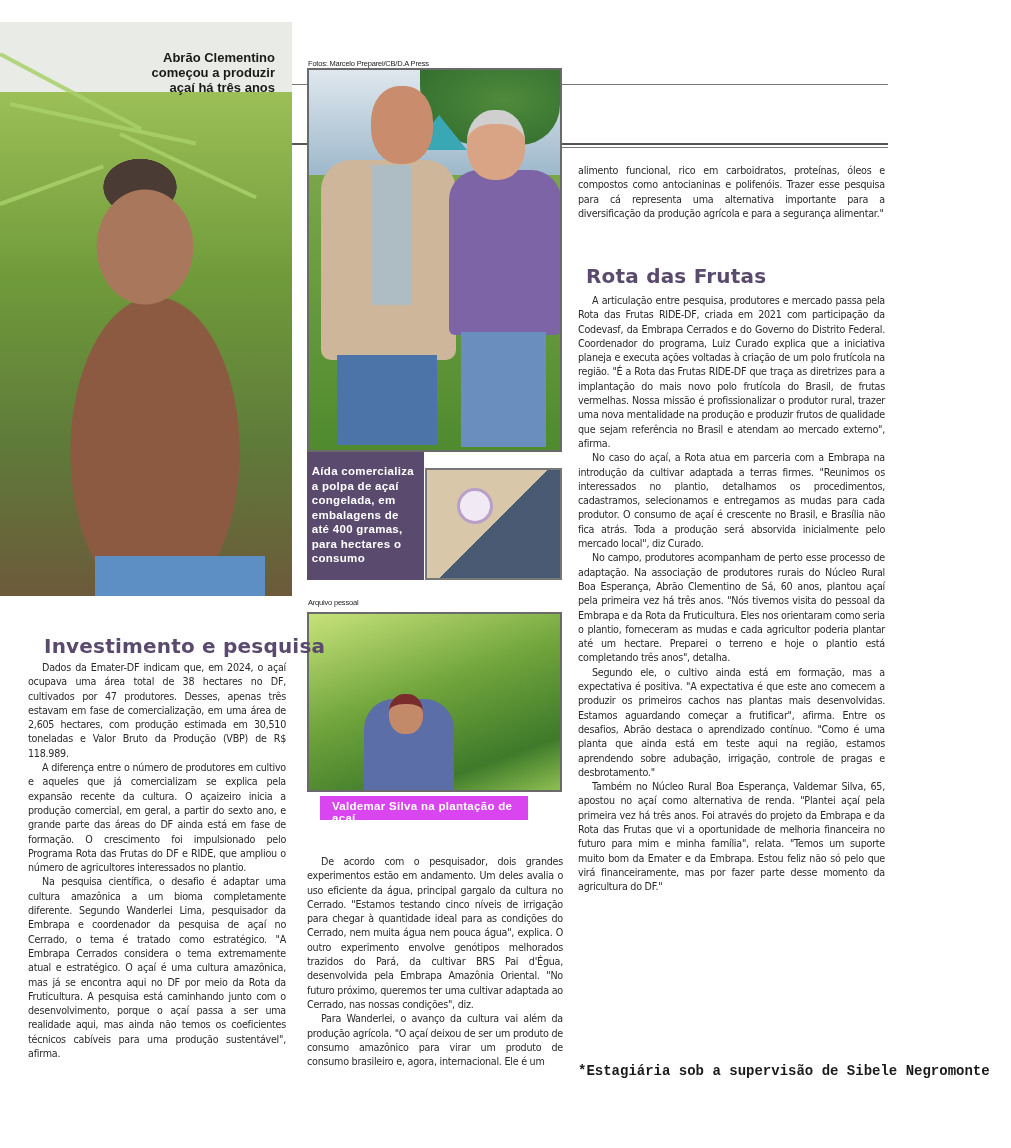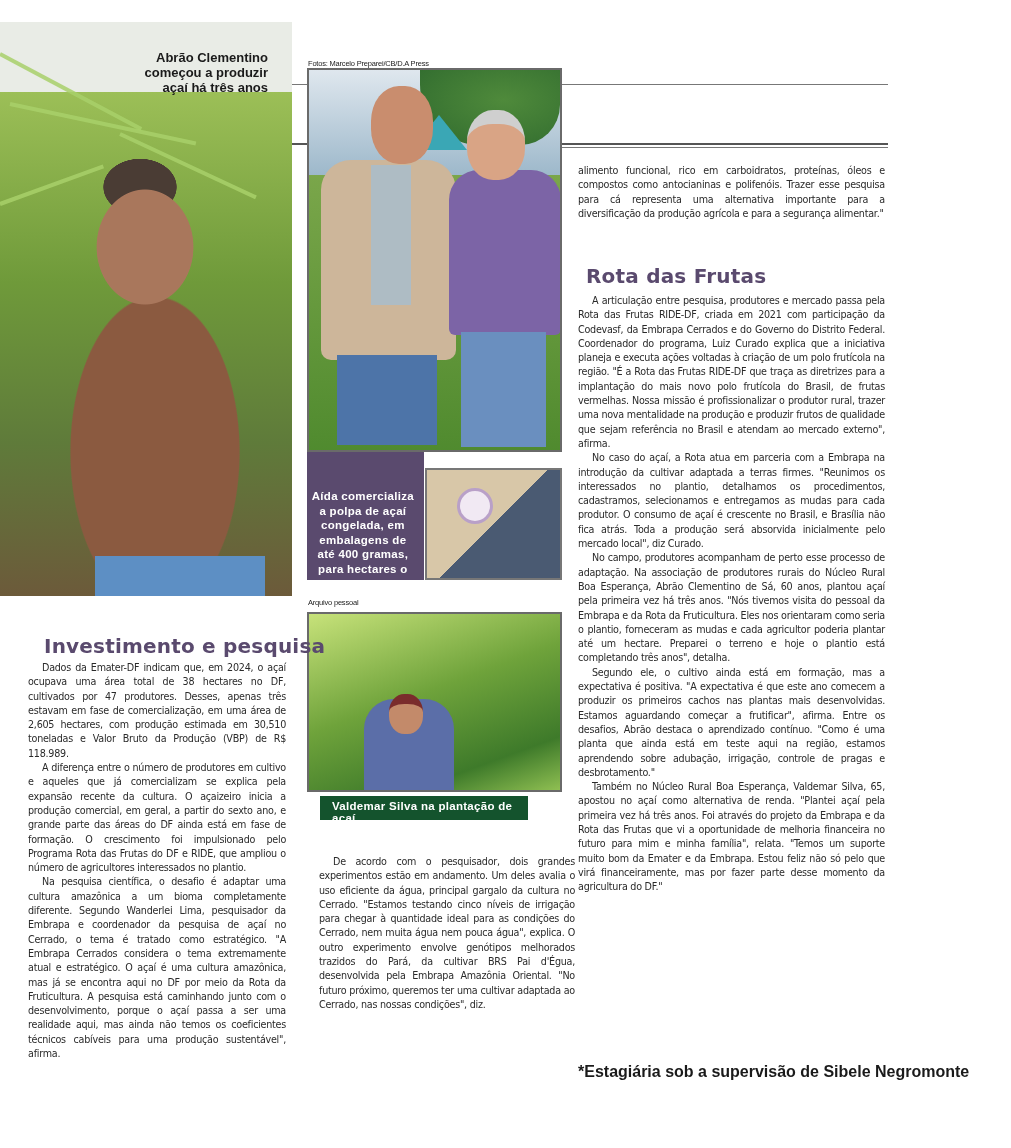--- a/index.html
+++ b/index.html
@@ -35,44 +35,44 @@
   #photo-curado .woman-top { position:absolute; left:140px; top:100px; width:112px; height:165px; background:#7c64a6; border-radius:30px 30px 6px 6px; }
   #photo-curado .woman-jeans { position:absolute; left:152px; top:262px; width:85px; height:115px; background:#6a8fbf; }
   #photo-curado .woman-head { position:absolute; left:158px; top:40px; width:58px; height:70px; background:#d9a485; border-radius:45%; border-top:14px solid #cfcfcf; box-sizing:border-box; }
   #caption-box-polpa { left:307px; top:452px; width:117px; height:128px; background:#5a4a6e; }
   #photo-polpa { left:425px; top:468px; width:137px; height:112px; border:2px solid #777; box-sizing:border-box; background:linear-gradient(135deg,#d8c7a8 0 50%, #4a5a72 50%); }
   #photo-polpa .logo { position:absolute; left:30px; top:18px; width:30px; height:30px; border-radius:50%; background:#f1e9f3; border:3px solid #b9a0c8; }
   #photo-valdemar { left:307px; top:612px; width:255px; height:180px; border:2px solid #6a6a6a; box-sizing:border-box;
     background: linear-gradient(160deg,#c7e27a,#6fa33b 45%,#3e7a2a 80%,#8fbf52); }
   #photo-valdemar .person { position:absolute; left:55px; top:85px; width:90px; height:95px; background:#5b6ea8; border-radius:30px 30px 0 0; }
   #photo-valdemar .head { position:absolute; left:80px; top:80px; width:34px; height:40px; background:#c38a6a; border-radius:45%; border-top:10px solid #7a2c2c; box-sizing:border-box; }
-  #caption-valdemar { left:320px; top:796px; width:208px; height:24px; background:#14532d; }
+  #caption-valdemar { left:320px; top:796px; width:208px; height:24px; background:#d946ef; }
 
   .credit { font-family:"Liberation Sans", sans-serif; font-size:7.5px; color:#222; letter-spacing:-0.2px; }
   .caption-text { font-family:"Liberation Sans", sans-serif; font-weight:bold; color:#fff; }
   .photo-caption { font-family:"Liberation Sans", sans-serif; font-weight:bold; font-size:13px; line-height:15px; color:#1a1a1a; text-align:right; }
 
   .rule { position:absolute; background:#777; }
   h2.section { position:absolute; margin:8px; font-family:"DejaVu Sans", sans-serif; font-weight:900; font-size:20px; color:#5a4a6e; letter-spacing:0.2px; }
   .col { position:absolute; font-family:"DejaVu Sans", sans-serif; font-size:9.6px; line-height:14.3px; color:#2a2a2a; text-align:justify; letter-spacing:-0.25px; }
   .col p { margin:0; text-indent:14px; }
   .col p.noindent { text-indent:0; }
-  .footnote { position:absolute; font-family:Liberation Sans, sans-serif; font-weight:bold; font-size:16px; color:#1a1a1a; }
+  .footnote { position:absolute; font-family:Liberation Mono, monospace; font-weight:bold; font-size:14px; color:#1a1a1a; }
 </style>
 </head>
 <body>
 
 <div class="photo" id="photo-abrao">
   <div class="frond" style="left:0;top:30px;width:160px;transform:rotate(28deg);"></div>
   <div class="frond" style="left:10px;top:80px;width:190px;transform:rotate(12deg);"></div>
   <div class="frond" style="left:120px;top:110px;width:150px;transform:rotate(25deg);"></div>
   <div class="frond" style="left:0;top:180px;width:110px;transform:rotate(-20deg);"></div>
   <div class="jeans"></div>
 </div>
-<div class="abs photo-caption" style="left:123px;top:50px;width:145px;">
+<div class="abs photo-caption" style="left:130px;top:50px;width:145px;">
   <div>Abrão Clementino</div>
   <div>começou a produzir</div>
   <div>açaí há três anos</div>
 </div>
 
 <div class="rule" style="left:292px;top:84px;width:15px;height:1px;"></div>
 <div class="rule" style="left:562px;top:84px;width:326px;height:1px;"></div>
 <div class="rule" style="left:292px;top:143px;width:15px;height:2px;background:#555;"></div>
 <div class="rule" style="left:562px;top:143px;width:326px;height:2px;background:#555;"></div>
 <div class="rule" style="left:562px;top:147px;width:326px;height:1px;"></div>
@@ -87,21 +87,21 @@
   <div class="man-jacket"></div>
   <div class="man-shirt"></div>
   <div class="man-jeans"></div>
   <div class="man-head"></div>
   <div class="woman-top"></div>
   <div class="woman-jeans"></div>
   <div class="woman-head"></div>
 </div>
 
 <div class="abs" id="caption-box-polpa">
-  <div class="caption-text" style="position:absolute;right:10px;top:12px;text-align:center;font-size:11.5px;line-height:14.5px;letter-spacing:0.3px;margin-top:25px;">
+  <div class="caption-text" style="position:absolute;right:10px;top:12px;text-align:left;font-size:11.5px;line-height:14.5px;letter-spacing:0.3px;">
     <div>Aída comercializa</div>
     <div>a polpa de açaí</div>
     <div>congelada, em</div>
     <div>embalagens de</div>
     <div>até 400 gramas,</div>
     <div>para hectares o</div>
     <div>consumo</div>
   </div>
 </div>
 <div class="photo" id="photo-polpa">
@@ -117,22 +117,23 @@
   <div class="caption-text" style="position:absolute;left:12px;top:4px;font-size:11.5px;letter-spacing:0.3px;">Valdemar Silva na plantação de açaí</div>
 </div>
 
 <h2 class="section" style="left:36px;top:626px;">Investimento e pesquisa</h2>
 <div class="col" style="left:28px;top:661px;width:258px;">
   <p>Dados da Emater-DF indicam que, em 2024, o açaí ocupava uma área total de 38 hectares no DF, cultivados por 47 produtores. Desses, apenas três estavam em fase de comercialização, em uma área de 2,605 hectares, com produção estimada em 30,510 toneladas e Valor Bruto da Produção (VBP) de R$ 118.989.</p>
   <p>A diferença entre o número de produtores em cultivo e aqueles que já comercializam se explica pela expansão recente da cultura. O açaizeiro inicia a produção comercial, em geral, a partir do sexto ano, e grande parte das áreas do DF ainda está em fase de formação. O crescimento foi impulsionado pelo Programa Rota das Frutas do DF e RIDE, que ampliou o número de agricultores interessados no plantio.</p>
   <p>Na pesquisa científica, o desafio é adaptar uma cultura amazônica a um bioma completamente diferente. Segundo Wanderlei Lima, pesquisador da Embrapa e coordenador da pesquisa de açaí no Cerrado, o tema é tratado como estratégico. "A Embrapa Cerrados considera o tema extremamente atual e estratégico. O açaí é uma cultura amazônica, mas já se encontra aqui no DF por meio da Rota da Fruticultura. A pesquisa está caminhando junto com o desenvolvimento, porque o açaí passa a ser uma realidade aqui, mas ainda não temos os coeficientes técnicos cabíveis para uma produção sustentável", afirma.</p>
 </div>
 
-<div class="col" style="left:307px;top:855px;width:256px;margin-left:12px;">
+<div class="col" style="left:307px;top:855px;width:256px;">
   <p>De acordo com o pesquisador, dois grandes experimentos estão em andamento. Um deles avalia o uso eficiente da água, principal gargalo da cultura no Cerrado. "Estamos testando cinco níveis de irrigação para chegar à quantidade ideal para as condições do Cerrado, nem muita água nem pouca água", explica. O outro experimento envolve genótipos melhorados trazidos do Pará, da cultivar BRS Pai d'Égua, desenvolvida pela Embrapa Amazônia Oriental. "No futuro próximo, queremos ter uma cultivar adaptada ao Cerrado, nas nossas condições", diz.</p>
+  <p>Para Wanderlei, o avanço da cultura vai além da produção agrícola. "O açaí deixou de ser um produto de consumo amazônico para virar um produto de consumo brasileiro e, agora, internacional. Ele é um</p>
 </div>
 
 <div class="col" style="left:578px;top:164px;width:307px;">
   <p class="noindent">alimento funcional, rico em carboidratos, proteínas, óleos e compostos como antocianinas e polifenóis. Trazer esse pesquisa para cá representa uma alternativa importante para a diversificação da produção agrícola e para a segurança alimentar."</p>
 </div>
 <h2 class="section" style="left:578px;top:256px;">Rota das Frutas</h2>
 <div class="col" style="left:578px;top:294px;width:307px;">
   <p>A articulação entre pesquisa, produtores e mercado passa pela Rota das Frutas RIDE-DF, criada em 2021 com participação da Codevasf, da Embrapa Cerrados e do Governo do Distrito Federal. Coordenador do programa, Luiz Curado explica que a iniciativa planeja e executa ações voltadas à criação de um polo frutícola na região. "É a Rota das Frutas RIDE-DF que traça as diretrizes para a implantação do mais novo polo frutícola do Brasil, de frutas vermelhas. Nossa missão é profissionalizar o produtor rural, trazer uma nova mentalidade na produção e produzir frutos de qualidade que sejam referência no Brasil e atendam ao mercado externo", afirma.</p>
   <p>No caso do açaí, a Rota atua em parceria com a Embrapa na introdução da cultivar adaptada a terras firmes. "Reunimos os interessados no plantio, detalhamos os procedimentos, cadastramos, selecionamos e entregamos as mudas para cada produtor. O consumo de açaí é crescente no Brasil, e Brasília não fica atrás. Toda a produção será absorvida inicialmente pelo mercado local", diz Curado.</p>
   <p>No campo, produtores acompanham de perto esse processo de adaptação. Na associação de produtores rurais do Núcleo Rural Boa Esperança, Abrão Clementino de Sá, 60 anos, plantou açaí pela primeira vez há três anos. "Nós tivemos visita do pessoal da Embrapa e da Rota da Fruticultura. Eles nos orientaram como seria o plantio, forneceram as mudas e cada agricultor poderia plantar até um hectare. Preparei o terreno e hoje o plantio está completando três anos", detalha.</p>

